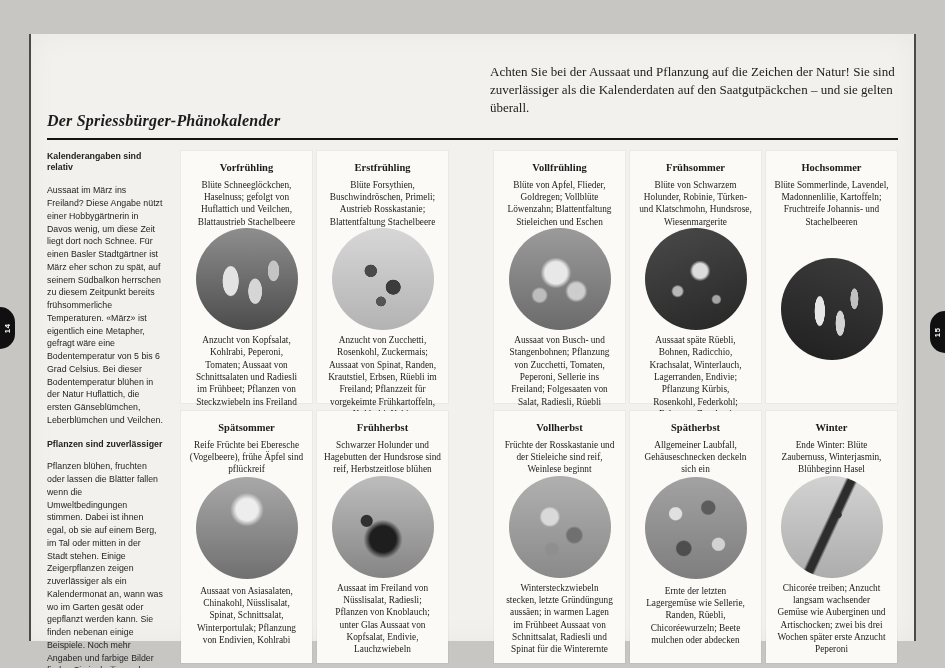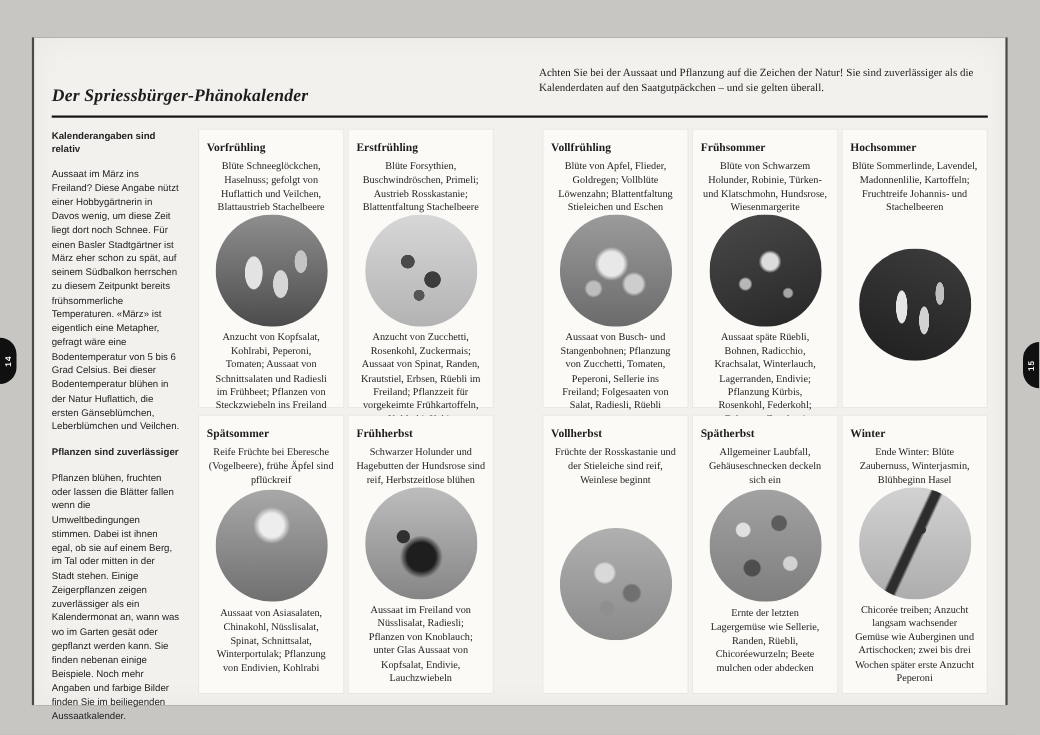--- a/index.html
+++ b/index.html
@@ -4,32 +4,32 @@
 <style>
   html,body{margin:0;padding:0;background:#b9b8b6;}
   .stage{position:relative;width:945px;height:668px;background:#c7c6c3;overflow:hidden;
          font-family:"Liberation Serif",serif;color:#1c1c1c;}
   .page{position:absolute;left:31px;right:31px;top:34px;bottom:27px;background:#f2f1ee;
         box-shadow:-2px 0 0 #4a4a48, 2px 0 0 #4a4a48, inset 0 0 30px rgba(0,0,0,0.04);
         padding:16px 16px 0 16px;box-sizing:border-box;}
   
   .header{display:flex;justify-content:space-between;align-items:flex-end;}
   .title{font-style:italic;font-weight:bold;font-size:16px;letter-spacing:0.2px;margin:6px 0 6px 0;}
-  .note{width:408px;font-size:10px;line-height:1.4;padding-bottom:5px;margin-left:24px;}
+  .note{width:408px;font-size:13px;line-height:1.4;padding-bottom:5px;margin-left:24px;}
   .rule{border-bottom:2.5px solid #141414;margin-top:2px;}
   
   .main{display:flex;margin-top:11px;gap:18px;}
   .sidebar{width:116px;font-family:"Liberation Sans",sans-serif;font-size:8.8px;line-height:1.45;color:#242424;}
   .sidebar h4{font-size:8.8px;margin:0 0 1px 0;line-height:1.35;}
   .sidebar p{margin:10px 0 12px 0;}
   .grid{flex:1;}
   .row{display:flex;gap:5px;margin-bottom:8px;}
   .spacer{width:36px;flex:0 0 36px;}
   .card{width:131px;flex:0 0 131px;height:252px;background:#fbfaf7;box-sizing:border-box;
-        padding:11px 7px 12px 7px;display:flex;flex-direction:column;align-items:flex-start;
+        padding:11px 7px 12px 7px;display:flex;flex-direction:column;align-items:center;
         text-align:center;box-shadow:0 0 0 1px rgba(0,0,0,0.03);}
   .card h3{font-size:10.5px;margin:0 0 6px 0;font-weight:bold;}
   .obs{font-size:9.3px;line-height:1.33;margin:0;}
   .task{font-size:9.3px;line-height:1.33;margin:4px;}
   .photo{width:102px;height:102px;border-radius:50%;margin:auto;flex:0 0 auto;}
   
   .p1{background:
       radial-gradient(ellipse 14px 26px at 34% 52%, #e3e3e3 0 55%, transparent 60%),
       radial-gradient(ellipse 12px 22px at 58% 62%, #d6d6d6 0 55%, transparent 60%),
       radial-gradient(ellipse 10px 18px at 76% 42%, #c4c4c4 0 55%, transparent 60%),
@@ -154,20 +154,21 @@
             <h3>Frühherbst</h3>
             <p class="obs">Schwarzer Holunder und Hagebutten der Hundsrose sind reif, Herbstzeitlose blühen</p>
             <div class="photo p7"></div>
             <p class="task">Aussaat im Freiland von Nüsslisalat, Radiesli; Pflanzen von Knoblauch; unter Glas Aussaat von Kopfsalat, Endivie, Lauchzwiebeln</p>
           </section>
           <div class="spacer"></div>
           <section class="card">
             <h3>Vollherbst</h3>
             <p class="obs">Früchte der Rosskastanie und der Stieleiche sind reif, Weinlese beginnt</p>
             <div class="photo p8"></div>
+            <p class="task">Wintersteckzwiebeln stecken, letzte Gründüngung aussäen; in warmen Lagen im Frühbeet Aussaat von Schnittsalat, Radiesli und Spinat für die Winterernte</p>
           </section>
           <section class="card">
             <h3>Spätherbst</h3>
             <p class="obs">Allgemeiner Laubfall, Gehäuseschnecken deckeln sich ein</p>
             <div class="photo p9"></div>
             <p class="task">Ernte der letzten Lagergemüse wie Sellerie, Randen, Rüebli, Chicoréewurzeln; Beete mulchen oder abdecken</p>
           </section>
           <section class="card">
             <h3>Winter</h3>
             <p class="obs">Ende Winter: Blüte Zaubernuss, Winterjasmin, Blühbeginn Hasel</p>

